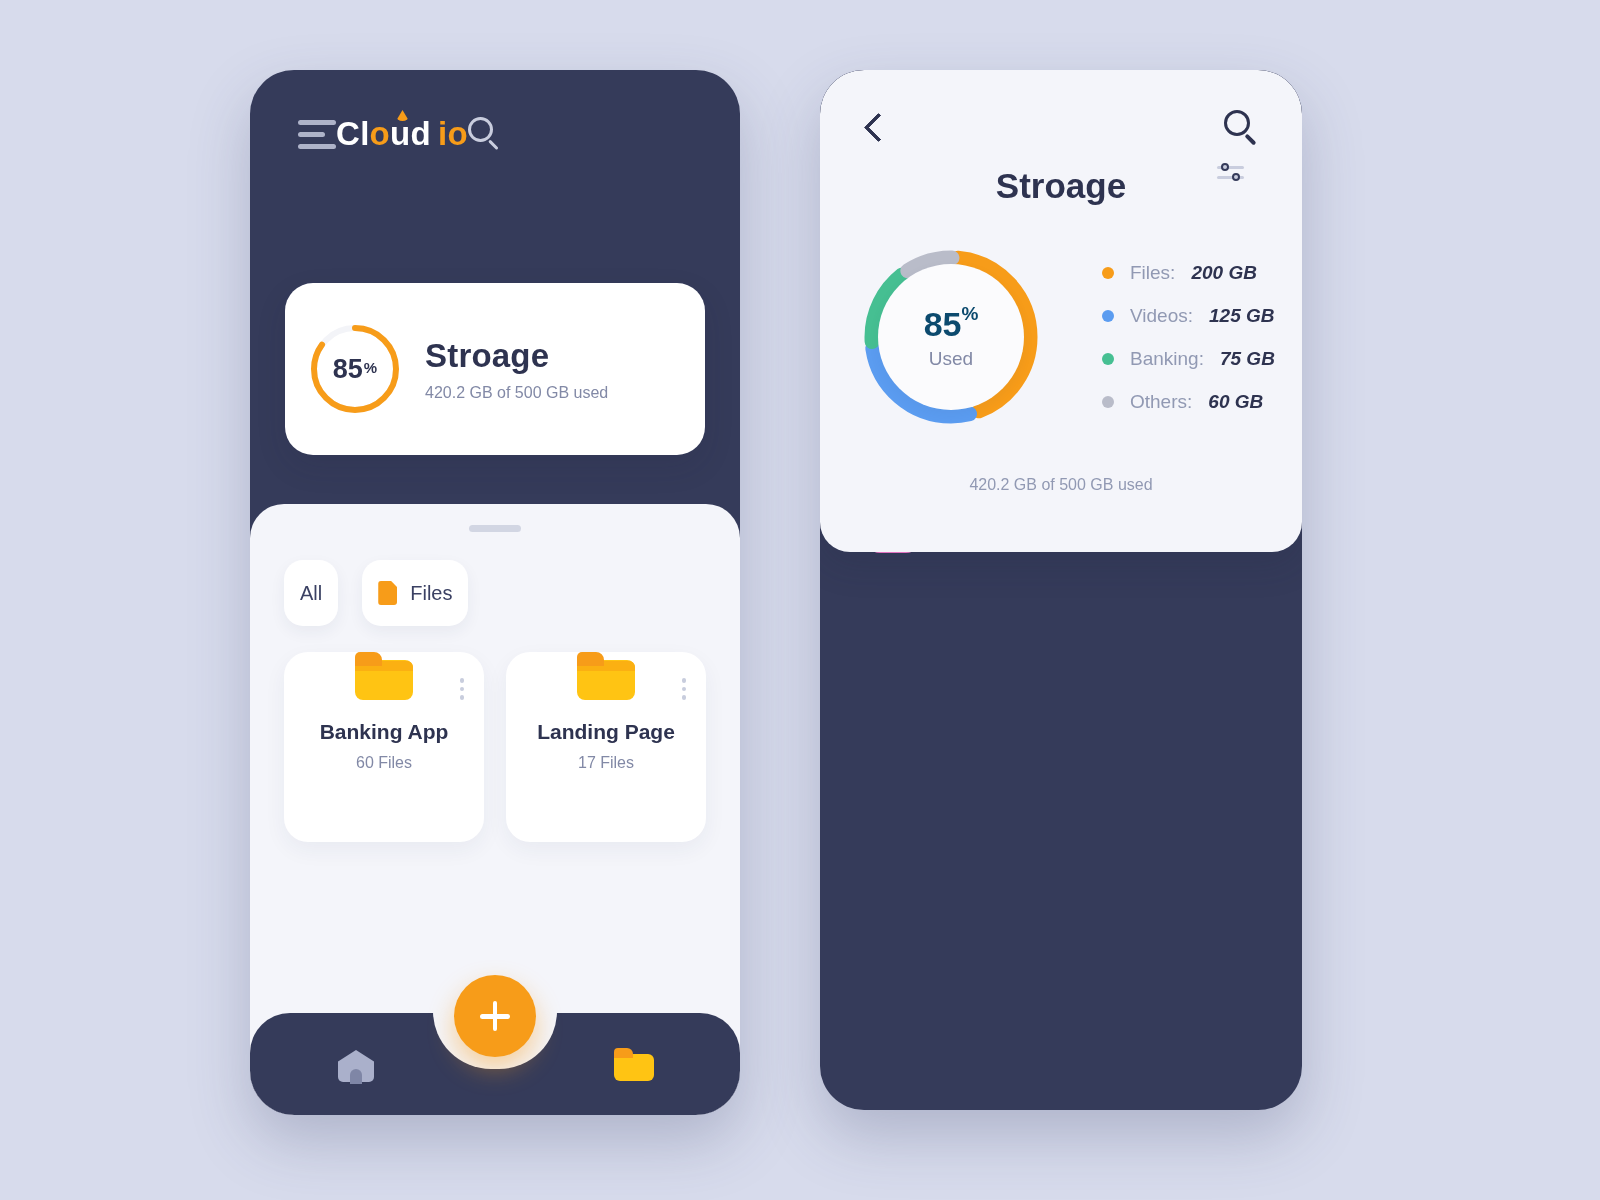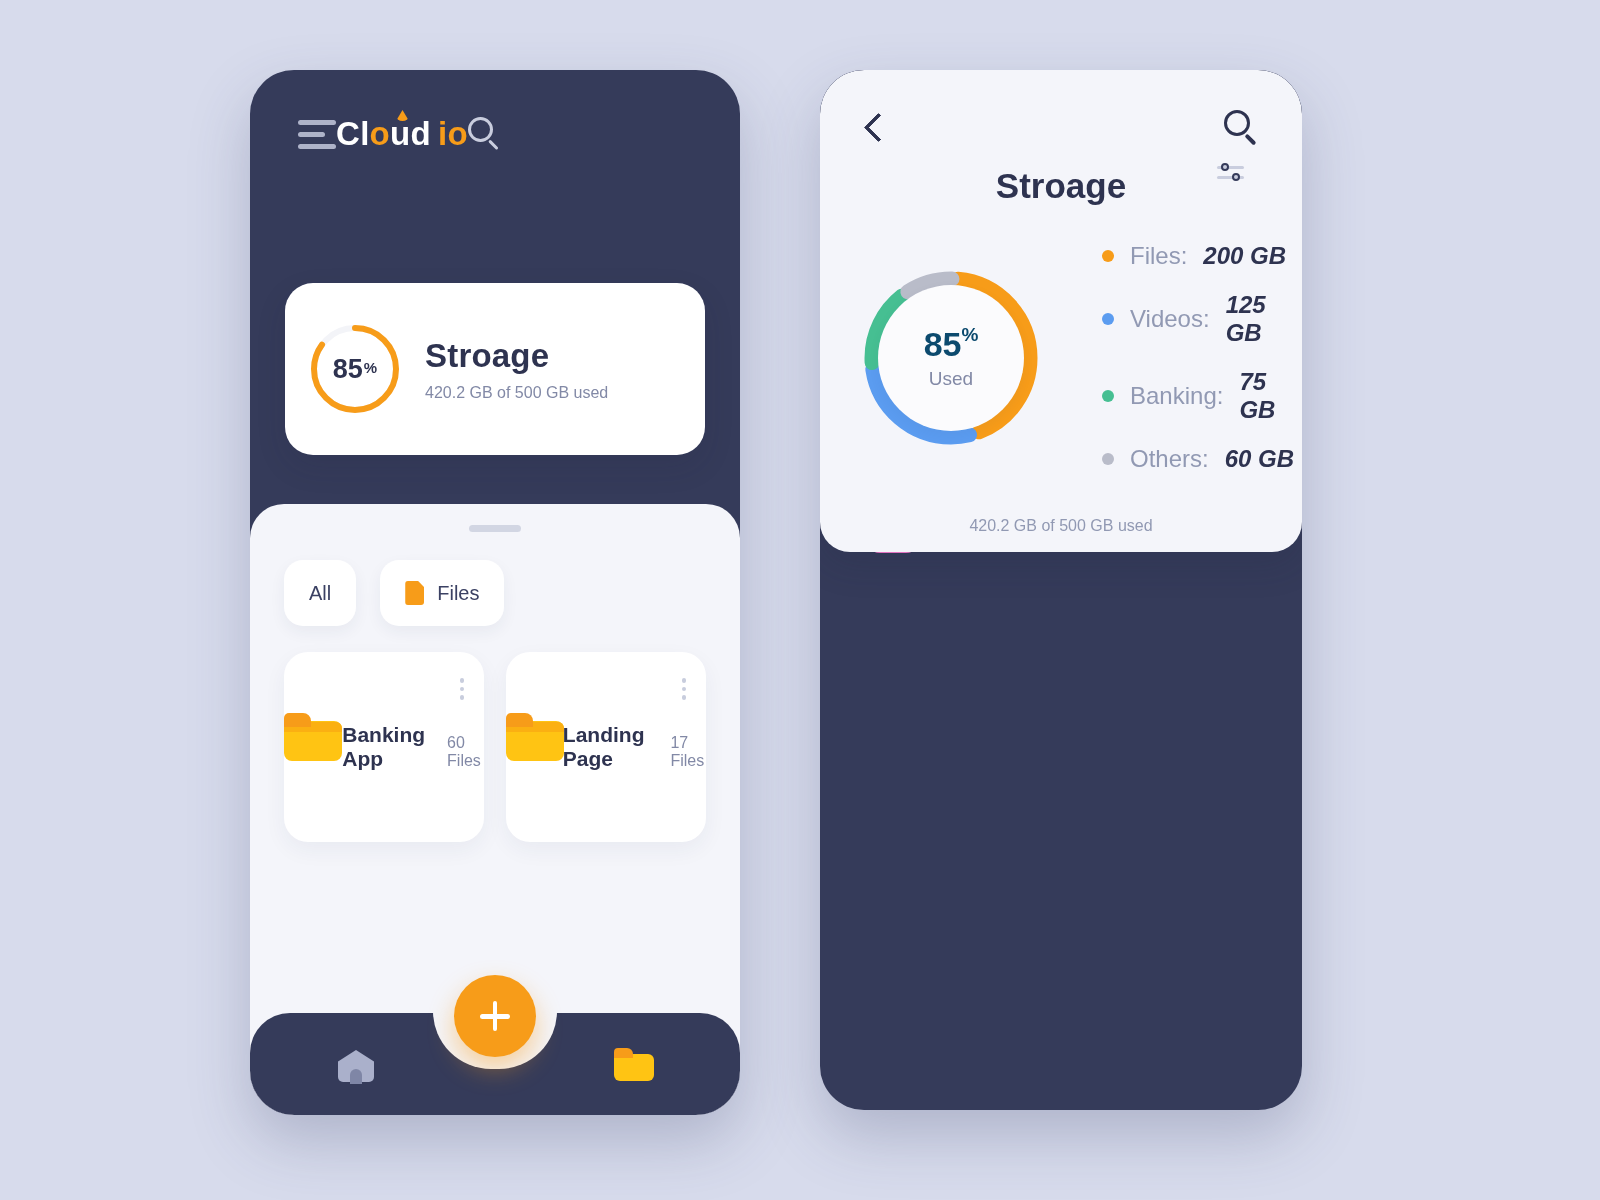--- a/index.html
+++ b/index.html
@@ -66,35 +66,35 @@
   .sheet {
     position:absolute; left:0; bottom:0; width:100%; height:611px;
     background:#f4f5fa; border-radius:34px 34px 44px 44px;
   }
   .grabber { width:52px; height:7px; border-radius:5px; background:#d2d6e3; margin:21px auto 0; }
 
   .tabs { display:flex; gap:24px; padding:28px 34px 0; }
   .tab {
     height:66px; border-radius:19px; background:#ffffff;
     display:flex; align-items:center; justify-content:center; gap:13px;
-    font-size:20px; color:#3b4163; padding:0 25px; cursor:pointer;
+    font-size:20px; color:#3b4163; padding:0 16px; cursor:pointer;
     box-shadow:0 6px 16px rgba(40,50,90,.06);
   }
   .tab.active { background:#f79c19; color:#fff; box-shadow:0 10px 22px rgba(247,156,25,.35); }
   .fold-ic { width:26px; height:21px; position:relative; }
   .fold-ic .back { position:absolute; left:0; bottom:0; width:26px; height:17px; border-radius:3px 4px 4px 4px; background:#fdf6ea; }
   .fold-ic .tabtop { position:absolute; left:0; top:0; width:12px; height:7px; border-radius:3px 4px 0 0; background:#fdf6ea; }
   .file-ic { width:19px; height:24px; position:relative; }
   .file-ic .pg { position:absolute; inset:0; background:#f79c19; border-radius:3px; clip-path:polygon(0 0,68% 0,100% 26%,100% 100%,0 100%); }
 
   .cards { display:flex; flex-wrap:wrap; gap:22px; padding:26px 34px 0; }
   .fcard {
     position:relative; width:calc(50% - 11px); height:190px; background:#fff;
-    border-radius:24px; display:flex; align-items:center;
-    box-shadow:0 8px 22px rgba(40,50,90,.055); cursor:pointer;gap:20px;
+    border-radius:24px; display:flex; flex-direction:column; align-items:center;
+    box-shadow:0 8px 22px rgba(40,50,90,.055); cursor:pointer;
   }
   .kebab { position:absolute; right:20px; top:26px; display:flex; flex-direction:column; gap:4px; cursor:pointer; }
   .kebab i { width:4.5px; height:4.5px; border-radius:50%; background:#c8cddd; display:block; }
   .folder-big { width:58px; height:48px; position:relative; margin-bottom:20px; }
   .folder-big .bk { position:absolute; left:0; bottom:0; width:58px; height:40px; border-radius:4px 8px 8px 8px; background:#ffc413; }
   .folder-big .tp { position:absolute; left:0; top:0; width:27px; height:14px; border-radius:5px 8px 0 0; background:#f79c19; }
   .folder-big .lip { position:absolute; left:0; top:9px; width:58px; height:10px; border-radius:6px 6px 0 0; background:#fbb012; }
   .fc-name { font-size:21px; font-weight:bold; color:#2e3350; }
   .fc-count { font-size:16px; color:#8289a6; margin-top:10px; }
 
@@ -148,21 +148,21 @@
   .donut svg { transform:rotate(-90deg); }
   .donut .inner {
     position:absolute; inset:22px; border-radius:50%; background:#fbfbfd;
     display:flex; flex-direction:column; align-items:center; justify-content:center;
     box-shadow:0 4px 12px rgba(40,50,90,.05);
   }
   .donut .pct { font-size:34px; font-weight:bold; color:#0c4a6e; }
   .donut .pct sup { font-size:19px; font-weight:bold; position:relative; top:-3px; }
   .donut .used { font-size:19px; color:#8289a6; margin-top:4px; }
   .legend { display:flex; flex-direction:column; gap:21px; }
-  .leg { display:flex; align-items:center; gap:16px; font-size:24px; }
+  .leg { display:flex; align-items:center; gap:16px; font-size:19px; }
   .leg .dot { width:12px; height:12px; border-radius:50%; flex:none; }
   .leg .lk { color:#9199b3; }
   .leg .lv { color:#2e3350; font-weight:bold;font-style:italic; }
   .r-foot { text-align:center; font-size:16px; color:#9199b3; margin-top:44px; }
 
   .files-head { display:flex; align-items:center; justify-content:space-between; padding:74px 44px 0; }
   .files-head .h { font-size:25px; color:#ffffff; }
   .filter-btn {
     width:56px; height:56px; border-radius:50%; border:1.6px solid #565c79;
     display:flex; flex-direction:column; align-items:center; justify-content:center; gap:7px; cursor:pointer;

